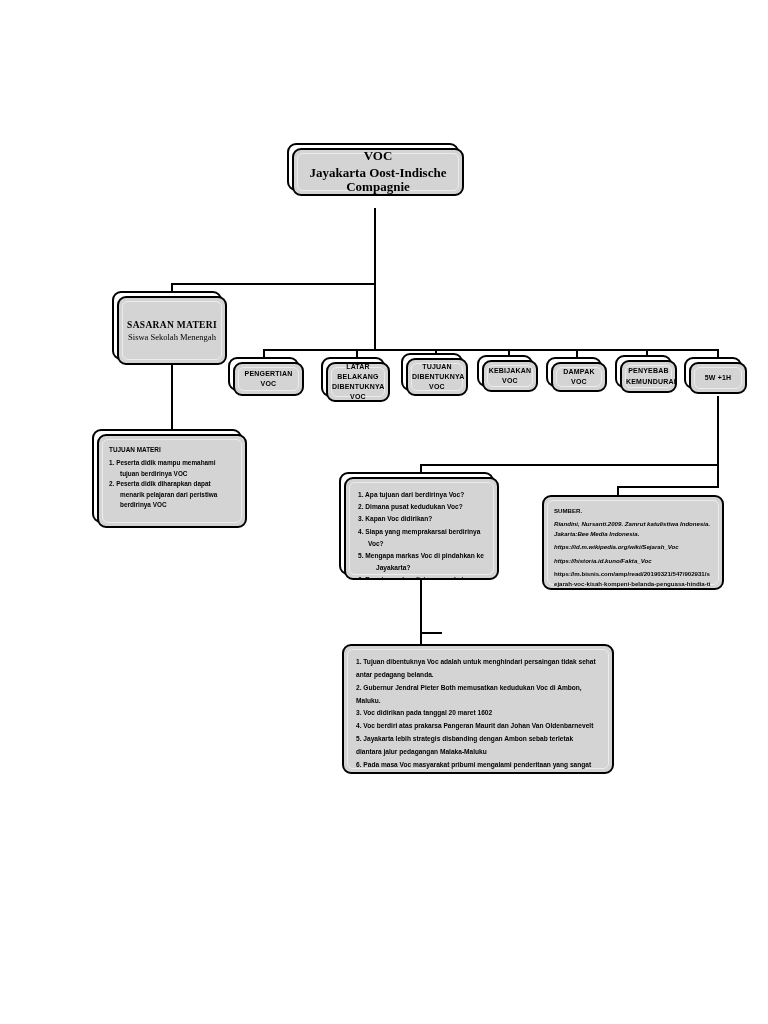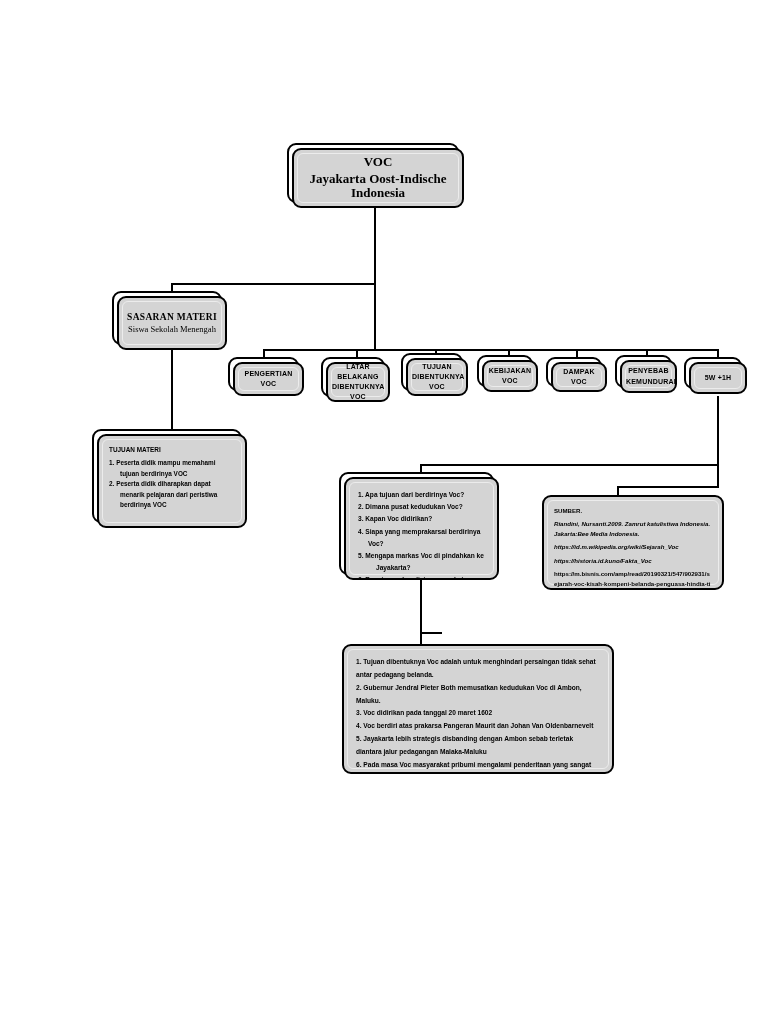--- a/index.html
+++ b/index.html
@@ -215,33 +215,33 @@
   <div class="line vline" style="left:717px; top:396px; width:2px; height:92px;"></div>
   <div class="line hline" style="left:420px; top:464px; width:299px; height:2px;"></div>
   <div class="line vline" style="left:420px; top:464px; width:2px; height:13px;"></div>
 
   <div class="line hline" style="left:617px; top:486px; width:102px; height:2px;"></div>
   <div class="line vline" style="left:617px; top:486px; width:2px; height:13px;"></div>
 
   <div class="line vline" style="left:420px; top:580px; width:2px; height:64px;"></div>
   <div class="line hline" style="left:420px; top:632px; width:22px; height:2px;"></div>
 
-  <div class="node one" style="left:292px; top:148px; width:172px; height:60px;">
+  <div class="node one" style="left:292px; top:148px; width:172px; height:48px;">
 
     <div class="card-back1"></div>
     <div class="card">
       <div class="root-title">
         <span class="l1">VOC</span>
         <span class="l2">Jayakarta  Oost-Indische</span>
-        <span class="l3">Indonesia</span>
-      </div>
-    </div>
-  </div>
-
-  <div class="node one" style="left:117px; top:296px; width:110px; height:54px;border-radius:15px;">
+        <span class="l3">Compagnie</span>
+      </div>
+    </div>
+  </div>
+
+  <div class="node one" style="left:117px; top:296px; width:110px; height:69px;border-radius:15px;">
 
     <div class="card-back1"></div>
     <div class="card">
       <div class="sasaran-text">
         <span class="t1">SASARAN MATERI</span>
         <span class="t2">Siswa Sekolah Menengah</span>
       </div>
     </div>
   </div>
 

